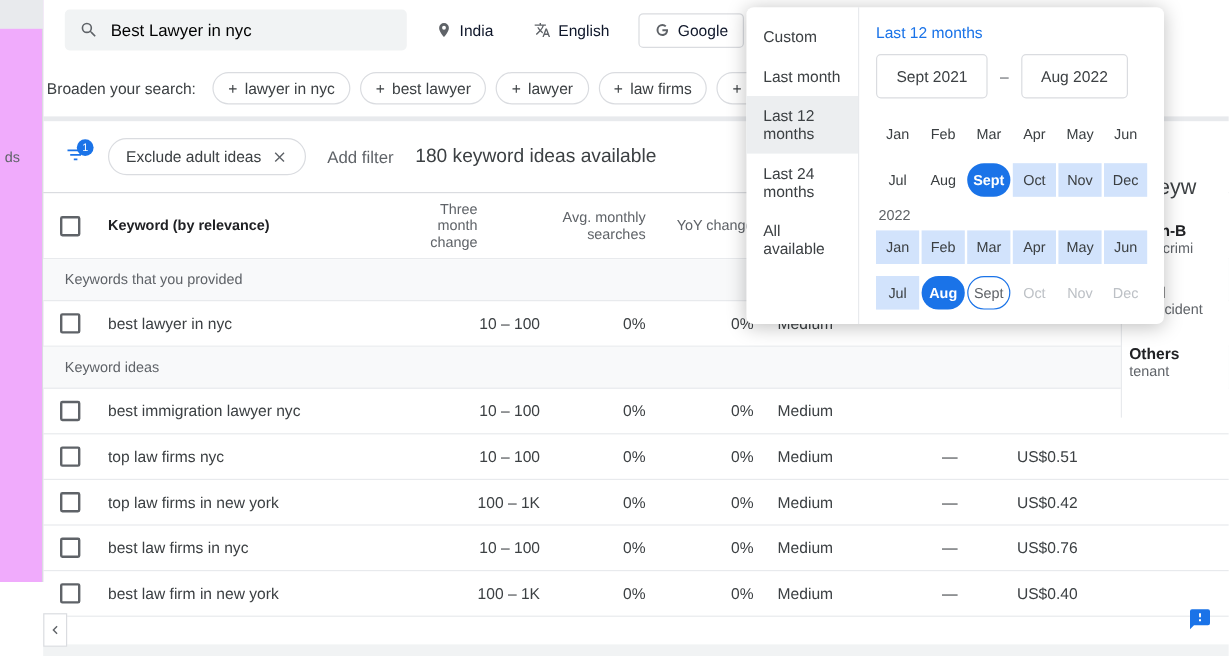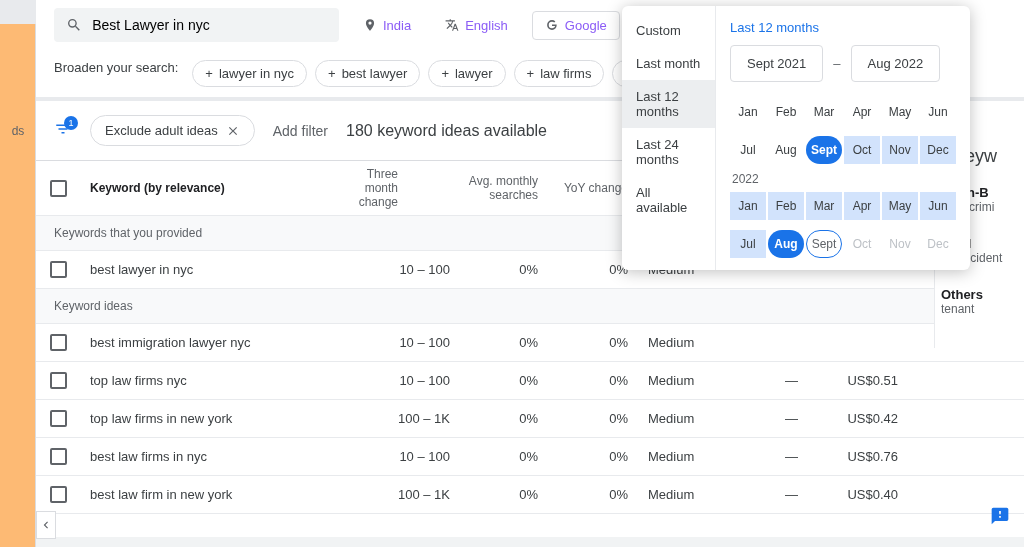--- a/index.html
+++ b/index.html
@@ -1,27 +1,27 @@
 <!DOCTYPE html>
 <html><head>
 <meta charset="utf-8">
 <style>
 * { box-sizing: border-box; margin: 0; padding: 0; }
 body { font-family: Arial, sans-serif; font-size: 13px; color: #3c4043; background: #fff; overflow: hidden; }
 .page { position: relative; width: 1024px; height: 547px; }
-.leftstrip { position: absolute; left: 0; top: 0; width: 36px; height: 547px; background: #fdba74; border-right: 1px solid #dadce0; text-align: center; }
+.leftstrip { position: absolute; left: 0; top: 0; width: 36px; height: 485px; background: #f0abfc; border-right: 1px solid #dadce0; }
 .leftstrip .tab1 { position: absolute; top: 0; width: 36px; height: 24px; background: #e8eaed; }
 .leftstrip .tab2 { position: absolute; top: 120px; width: 36px; padding: 4px; font-size: 12px; color: #5f6368; }
 .main { position: absolute; left: 36px; top: 0; right: 0; }
 .topbar { display: flex; align-items: center; padding: 8px 18px; gap: 14px; }
 .search { display: flex; align-items: center; background: #f1f3f4; border-radius: 4px; padding: 8px 12px; width: 285px; gap: 10px; }
 .search input { border: none; background: transparent; outline: none; font-size: 14px; width: 100%; }
-.chip-outline { display: flex; align-items: flex-start; gap: 6px; padding: 6px 10px; font-size: 13px; color: #8b5cf6; }
+.chip-outline { display: flex; align-items: flex-start; gap: 6px; padding: 6px 10px; font-size: 13px; color: #0f172a; }
 .platform-chip { border: 1px solid #dadce0; border-radius: 4px; padding: 6px 12px; }
-.broaden { display: flex; align-items: flex-start; padding: 10px 18px; gap: 8px; flex-wrap: wrap; }
+.broaden { display: flex; align-items: center; padding: 10px 3px; gap: 8px; flex-wrap: wrap; }
 .broaden-label { font-size: 13px; color: #3c4043; margin-right: 6px; }
 .pill { display: inline-flex; align-items: center; gap: 6px; border: 1px solid #dadce0; border-radius: 16px; padding: 5px 12px; font-size: 13px; color: #3c4043; cursor: pointer; }
 .filters { display: flex; align-items: center; padding: 14px 18px; gap: 18px; }
 .funnel-wrap { position: relative; }
 .funnel-badge { position: absolute; top: -4px; right: -6px; background: #1a73e8; color: #fff; border-radius: 50%; width: 14px; height: 14px; font-size: 9px; display: flex; align-items: center; justify-content: center; }
 .exclude-pill { display: flex; align-items: center; gap: 8px; border: 1px solid #dadce0; border-radius: 18px; padding: 7px 14px; font-size: 13px; }
 .addfilter { color: #5f6368; font-size: 14px; }
 .ideascount { font-size: 16px; color: #3c4043; }
 .table { border-top: 1px solid #dadce0; }
 .thead, .trow { display: flex; align-items: center; border-bottom: 1px solid #e8eaed; min-height: 38px; }

